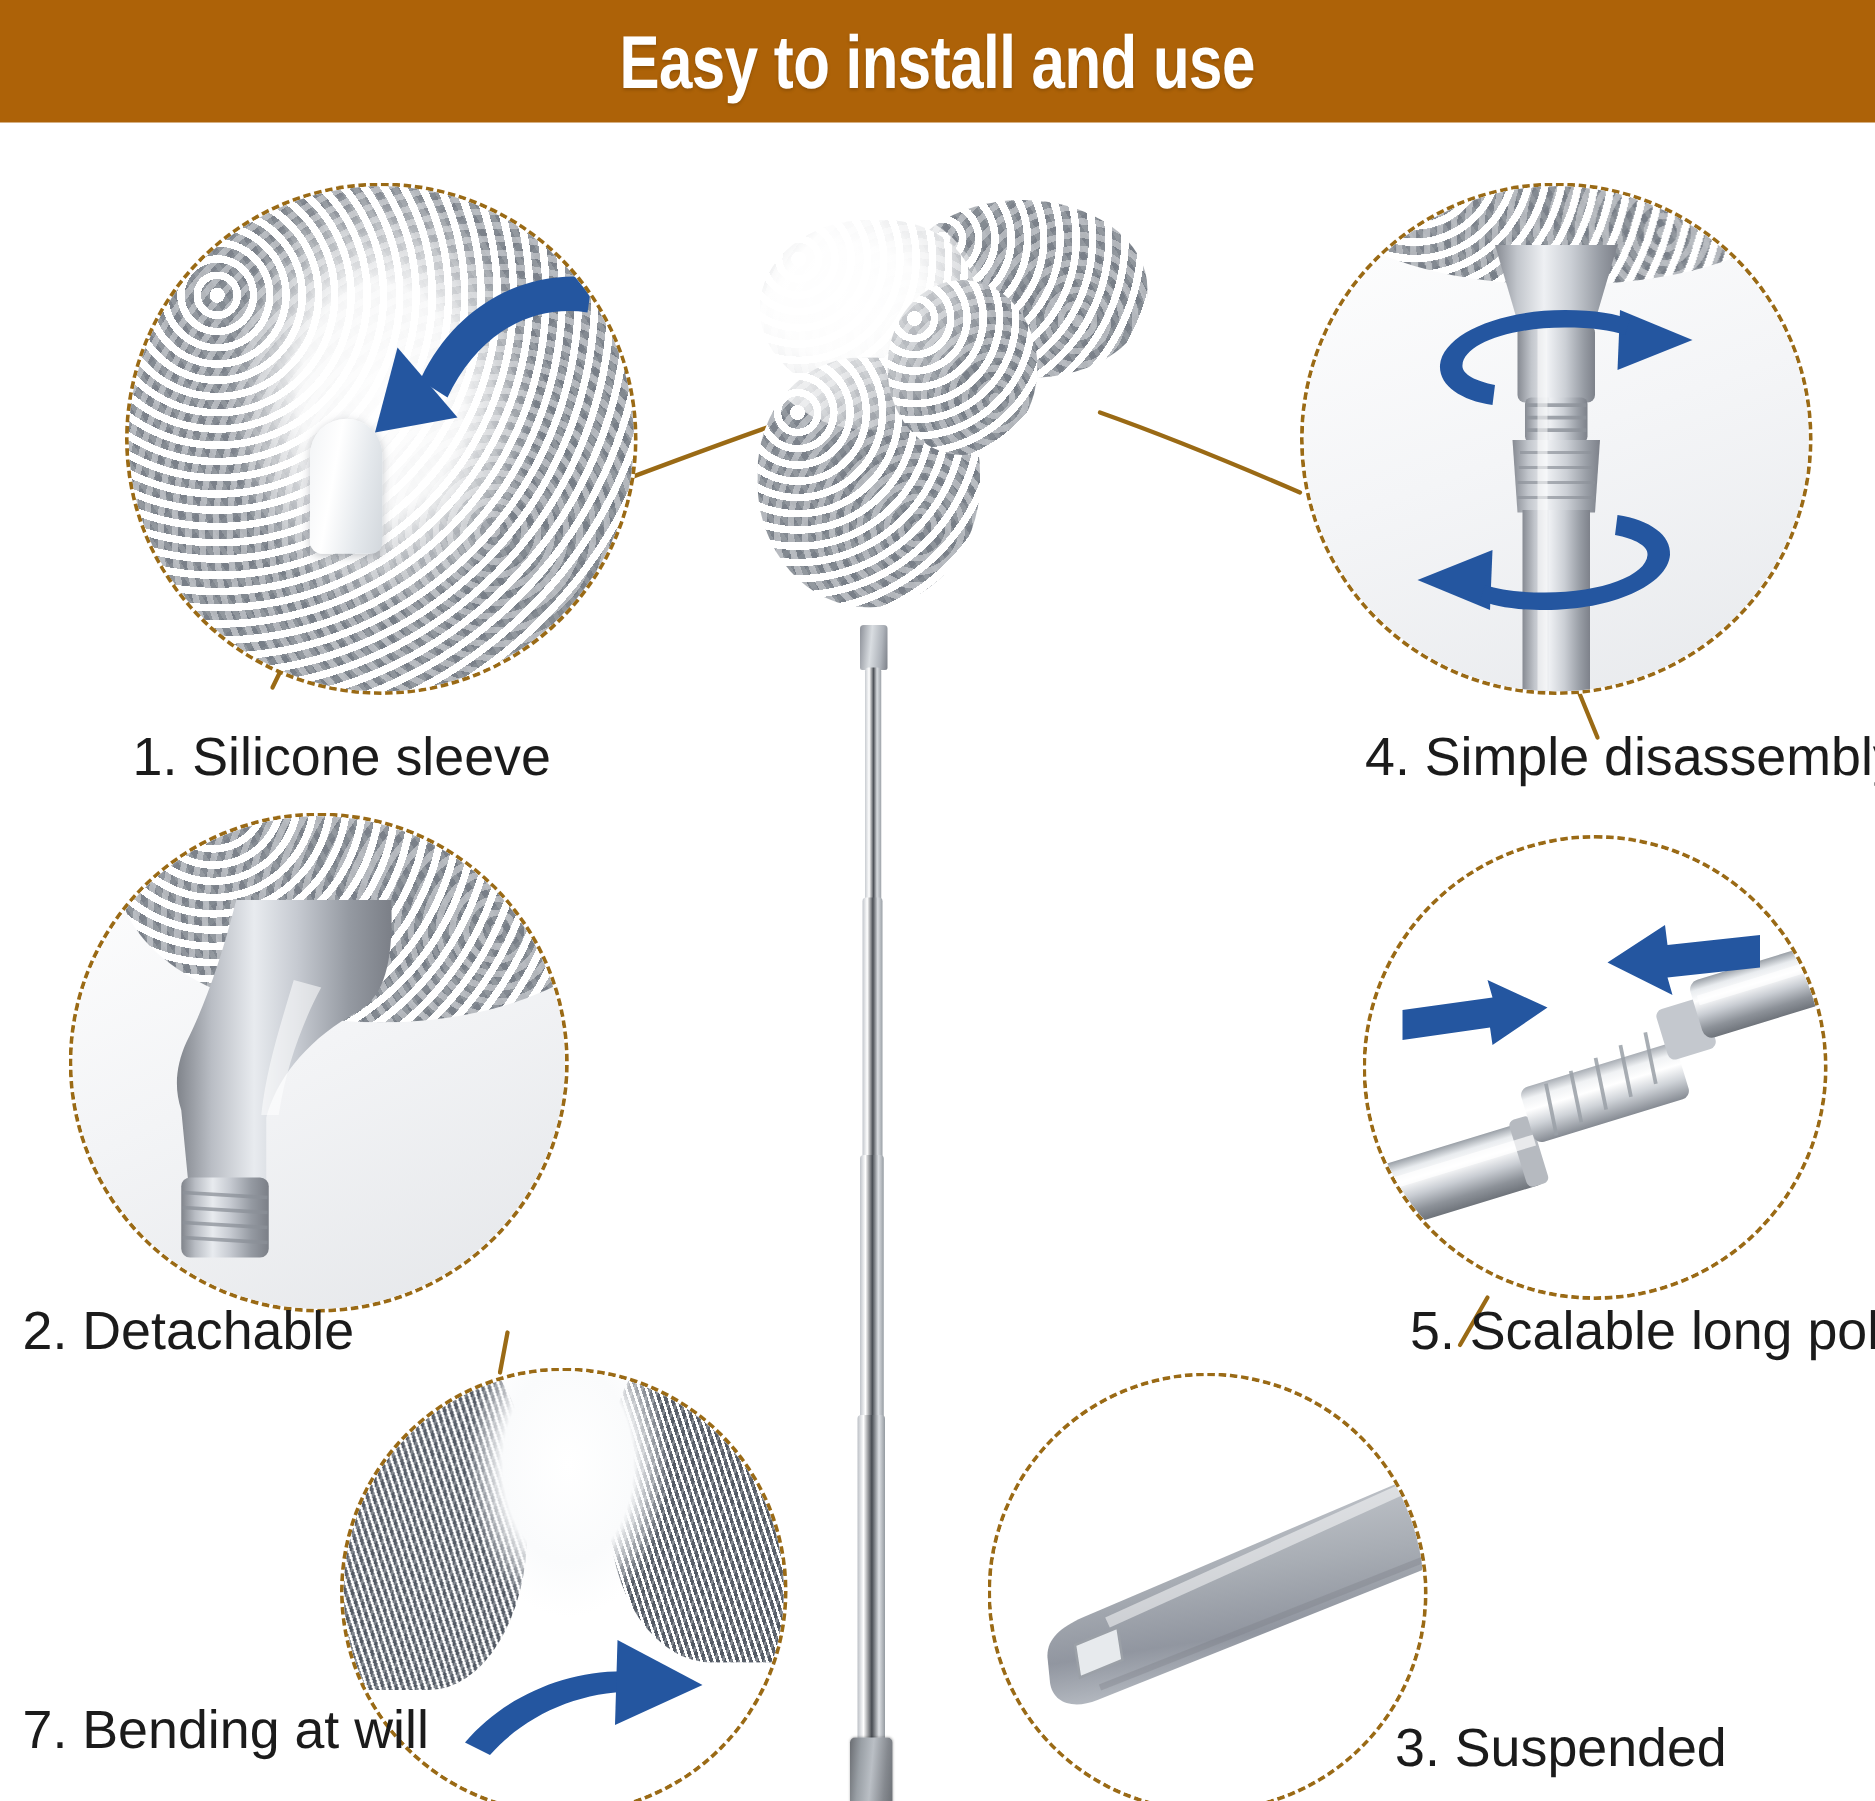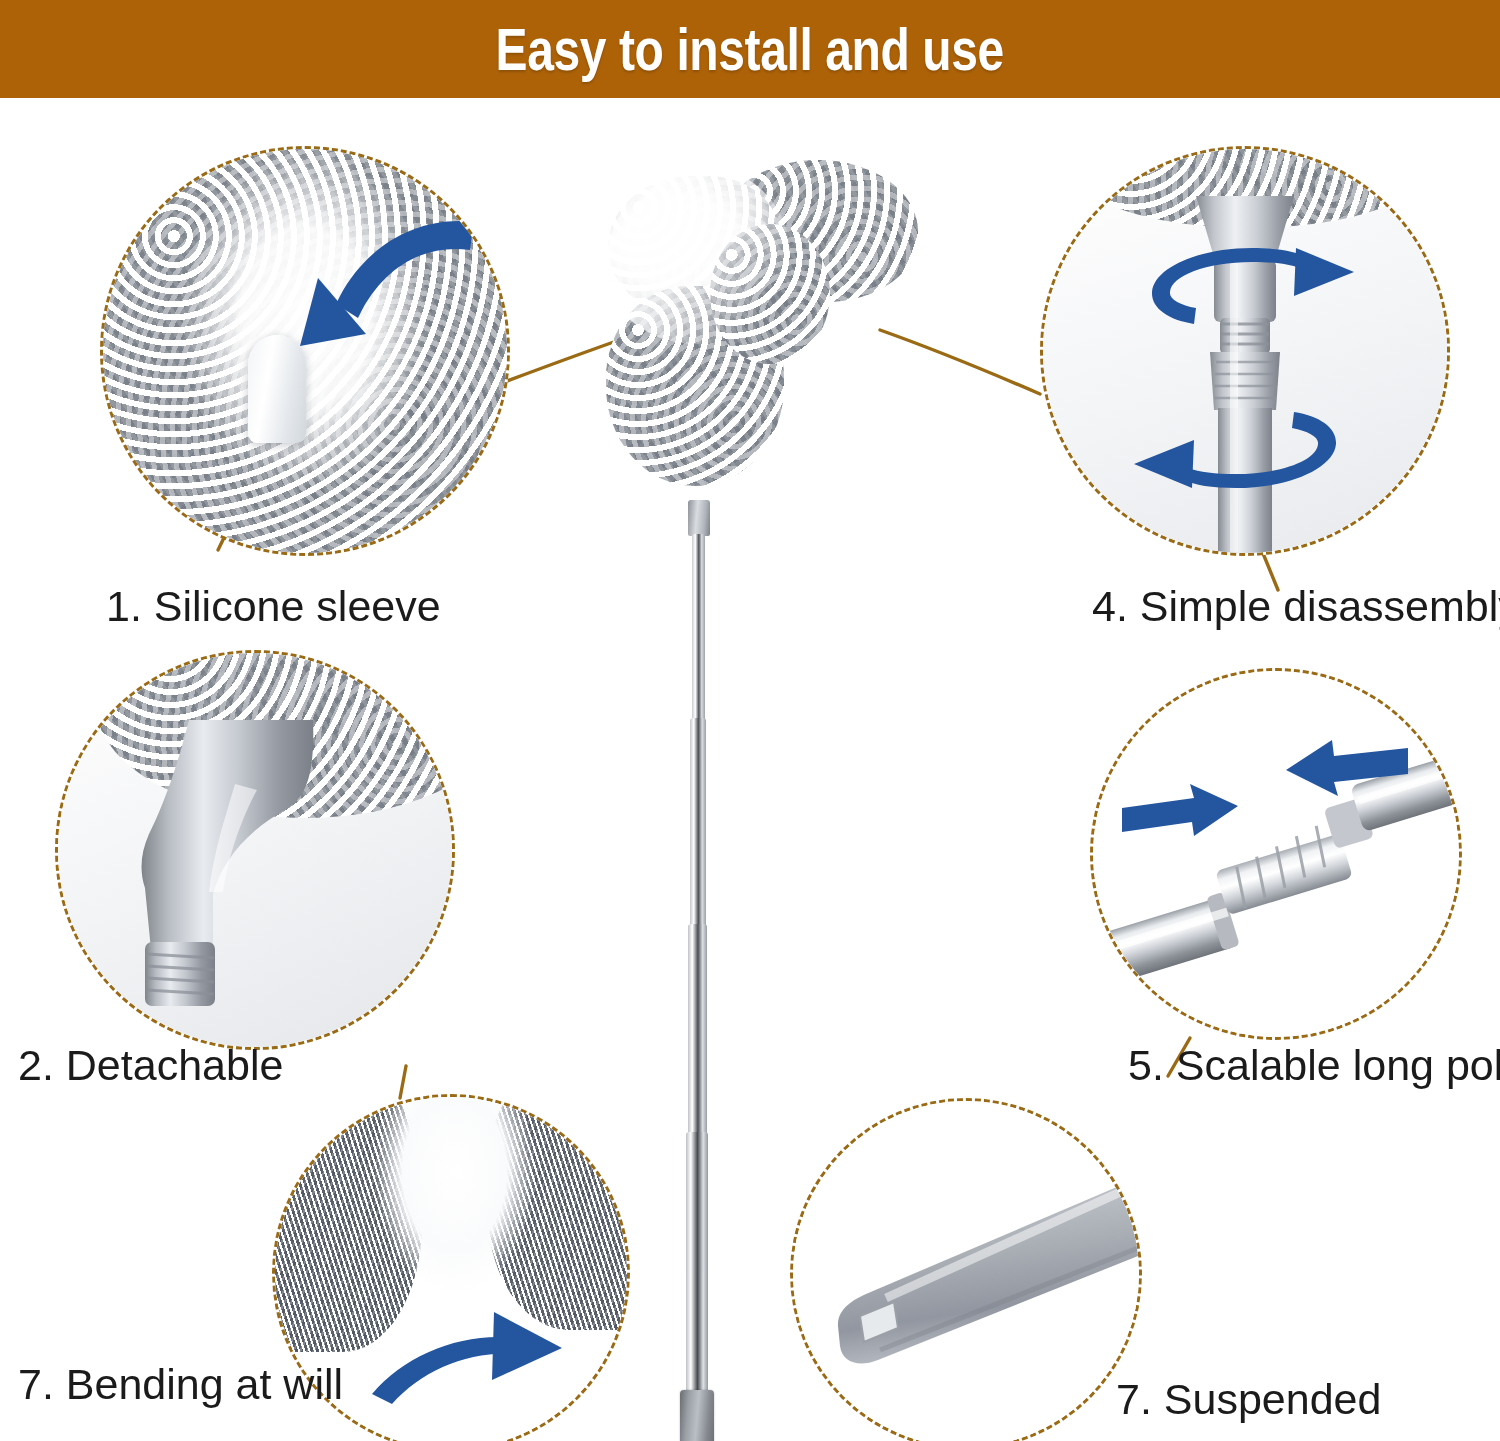--- a/index.html
+++ b/index.html
@@ -324,21 +324,21 @@
           </defs>
           <path d="M330,34 L330,112 L70,216 C50,224 34,218 32,202 L30,182
                    C29,168 40,158 58,150 Z" fill="url(#capg)"></path>
           <path d="M52,172 L86,158 L90,184 L56,198 Z" fill="#e7eaed" stroke="#9ba0a7" stroke-width="2"></path>
           <path d="M330,40 L78,154" stroke="#ffffff" stroke-width="9" opacity=".5" fill="none"></path>
           <path d="M330,104 L72,206" stroke="#7a7f87" stroke-width="5" opacity=".35" fill="none"></path>
         </svg>
       </div>
     </div>
   </div>
-  <div class="caption" style="left:1116px;top:1277px;">7. Suspended</div>
+  <div class="caption" style="left:1116px;top:1277px;">3. Suspended</div>
 
   <div id="product">
 
     <div style="position:absolute;left:30px;top:16px;width:330px;height:360px;">
 
       <div style="position:absolute;inset:0;overflow:hidden;">
 
         <div class="headlobe" style="left:128px;top:6px;width:200px;height:142px;border-radius:50% 50% 46% 46%;">
           <div class="fiber" style="position:absolute;inset:0;"></div>
         </div>

